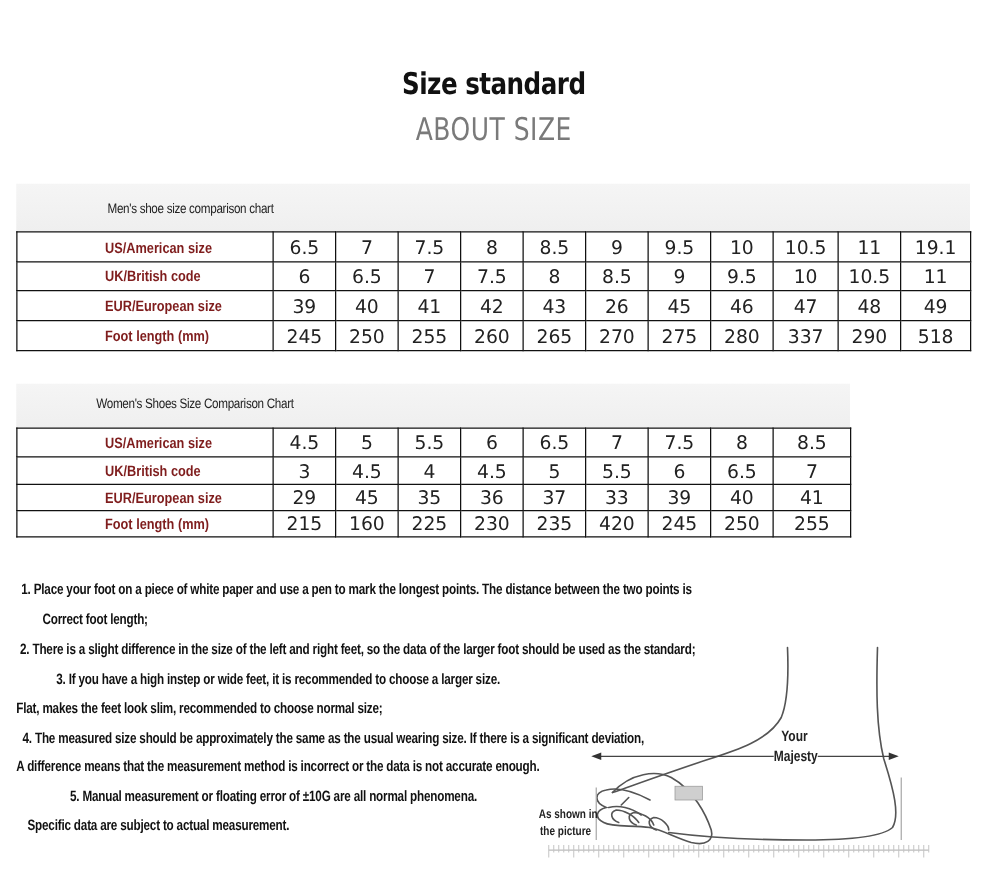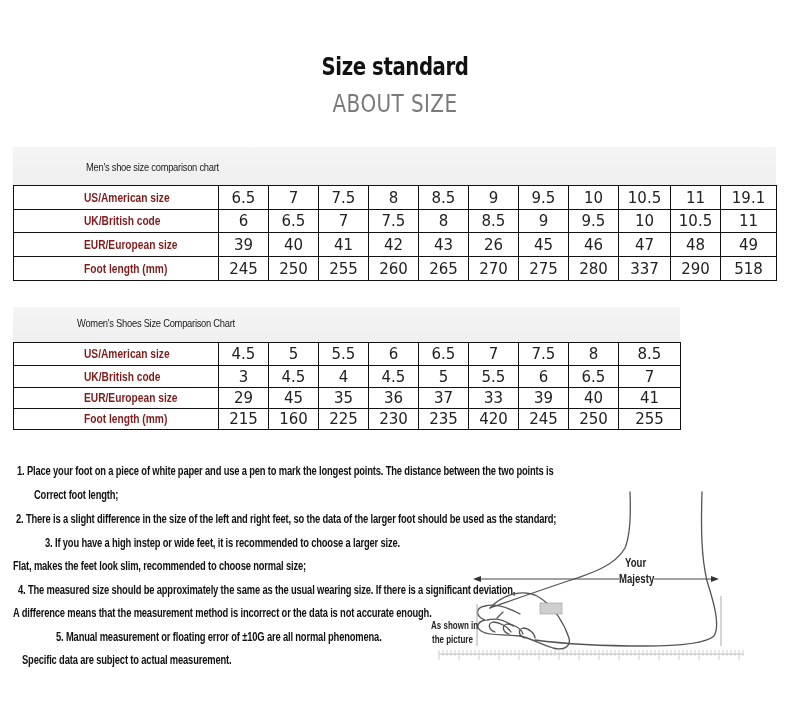--- a/index.html
+++ b/index.html
@@ -22,21 +22,21 @@
                 font-family: "DejaVu Sans", sans-serif; font-size: 15px; color: #222; }
   table.sz td.lbl { text-align: left; font-size: 12px; font-weight: bold; color: #7f1d1d;
                     font-family: "Liberation Sans", sans-serif; }
   table.sz td.lbl span { display: inline-block; margin-left: 70px; transform: scaleX(0.85);
                          transform-origin: left center; white-space: nowrap; }
 
   .tip { position: absolute; font-family: "Liberation Sans", sans-serif; font-size: 12px;
          color: #111; white-space: nowrap; transform: scaleX(0.78); transform-origin: left center;
          font-weight: bold; letter-spacing: -0.2px; }
 
-  .figure { position: absolute; left: 425px; top: 486px; width: 320px; height: 180px; }
+  .figure { position: absolute; left: 425px; top: 512px; width: 320px; height: 180px; }
   .fig-label { position: absolute; font-family: "Liberation Sans", sans-serif; font-size: 11px;
                color: #222; font-weight: bold; transform: scaleX(0.8); transform-origin: left center;
                white-space: nowrap; }
 </style>
 </head>
 <body>
 
 <div class="title">Size standard</div>
 <div class="subtitle">ABOUT SIZE</div>
 

